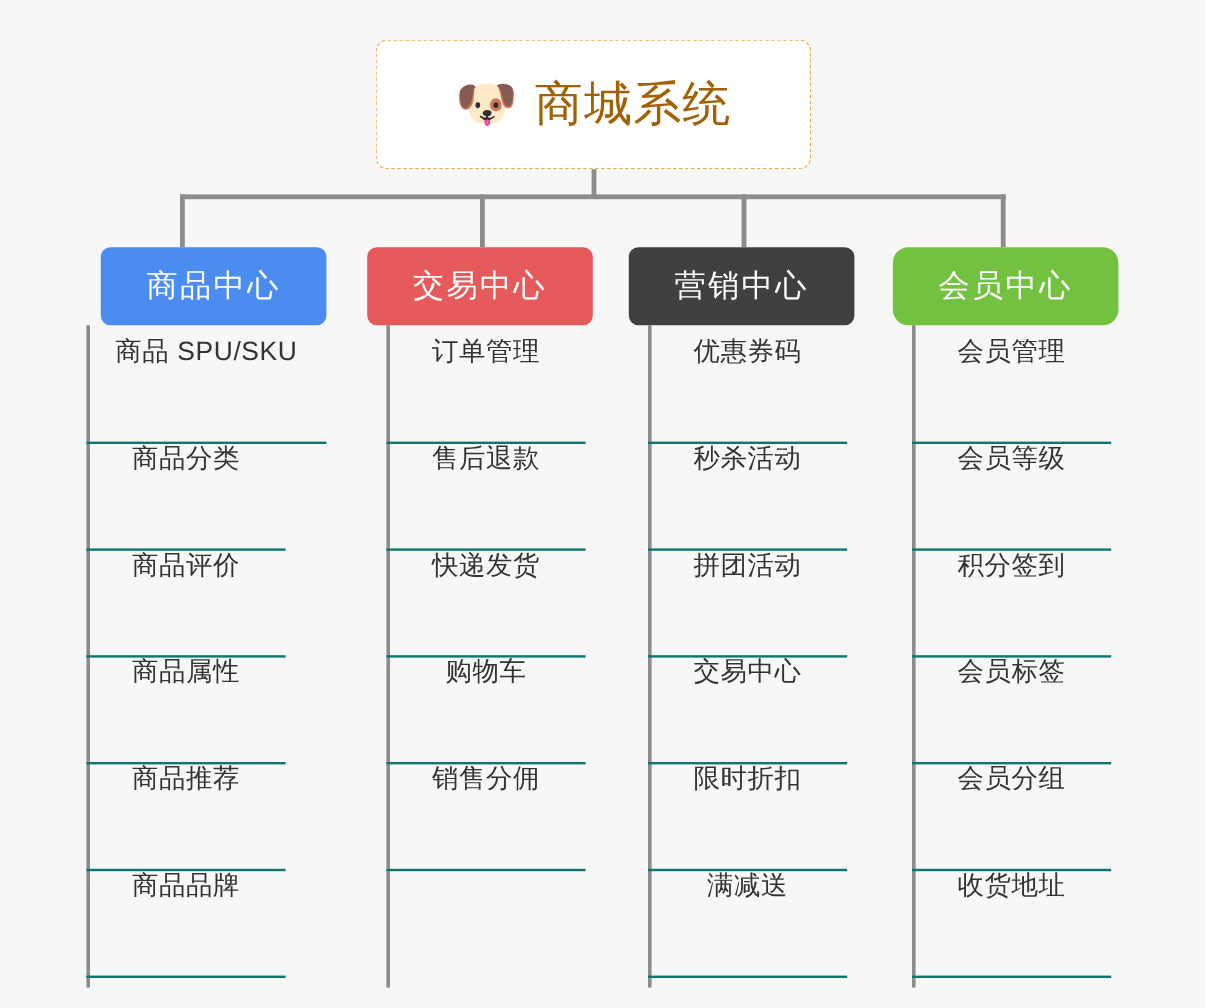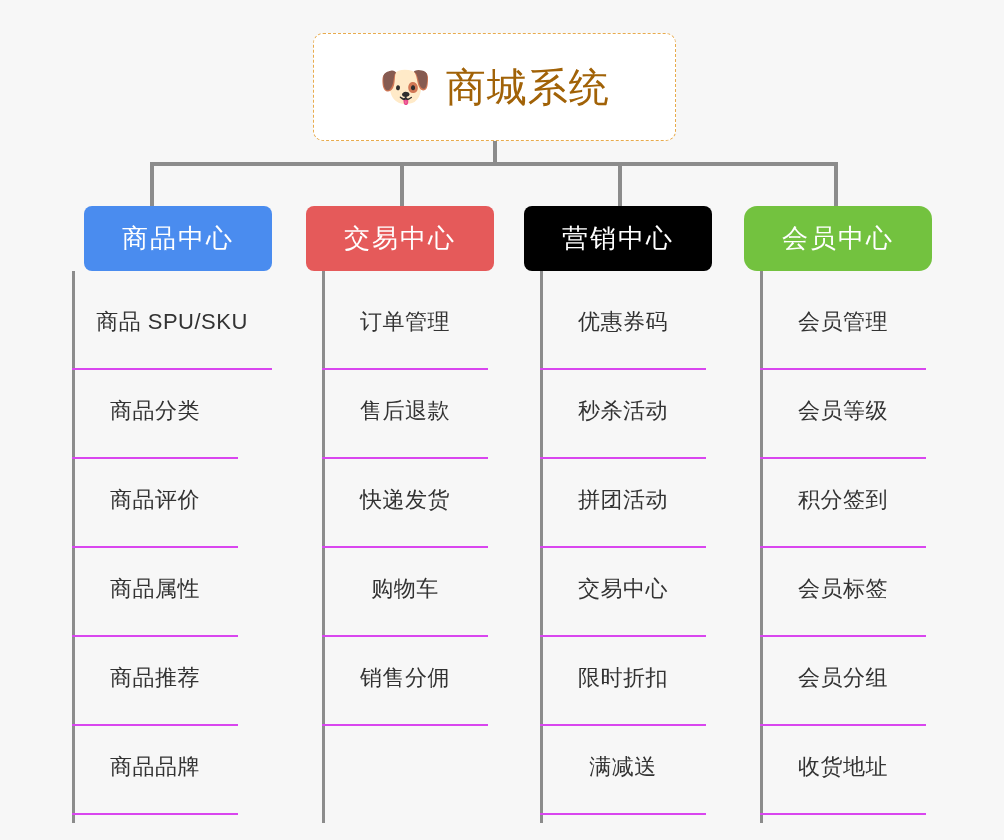--- a/index.html
+++ b/index.html
@@ -106,23 +106,23 @@
     top: 0;
     width: 3px;
     background: #8c8c8c;
   }
   .leaf {
     position: relative;
     margin-left: 16px;
     width: 166px;
     height: 89px;
     box-sizing: border-box;
-    border-bottom: 2px solid #d946ef;
+    border-bottom: 2px solid #0f766e;
     display: flex;
-    align-items: center;
+    align-items: flex-start;
     justify-content: center;
     padding-bottom: 4px;
   }
   .leaf-label {
     font-size: 22px;
     color: #333333;
     white-space: nowrap;
     line-height: 1.1;
     letter-spacing: 0.5px;
   }
@@ -190,21 +190,21 @@
       <div class="leaf">
           <span class="leaf-label">购物车</span>
         </div>
       <div class="leaf">
           <span class="leaf-label">销售分佣</span>
         </div>
     </div>
   </div>
 
   <div class="column" style="left:524px;">
-    <div class="cat-header w3" style="background: #000000; text-align: right;">
+    <div class="cat-header w3" style="background: #404040; text-align: right;">
       <span>营销中心</span>
     </div>
     <div class="leaf-list">
       <div class="trunk" style="height: 552px; background: rgb(140, 140, 140);"></div>
       <div class="leaf">
           <span class="leaf-label">优惠券码</span>
         </div>
       <div class="leaf">
           <span class="leaf-label">秒杀活动</span>
         </div>

